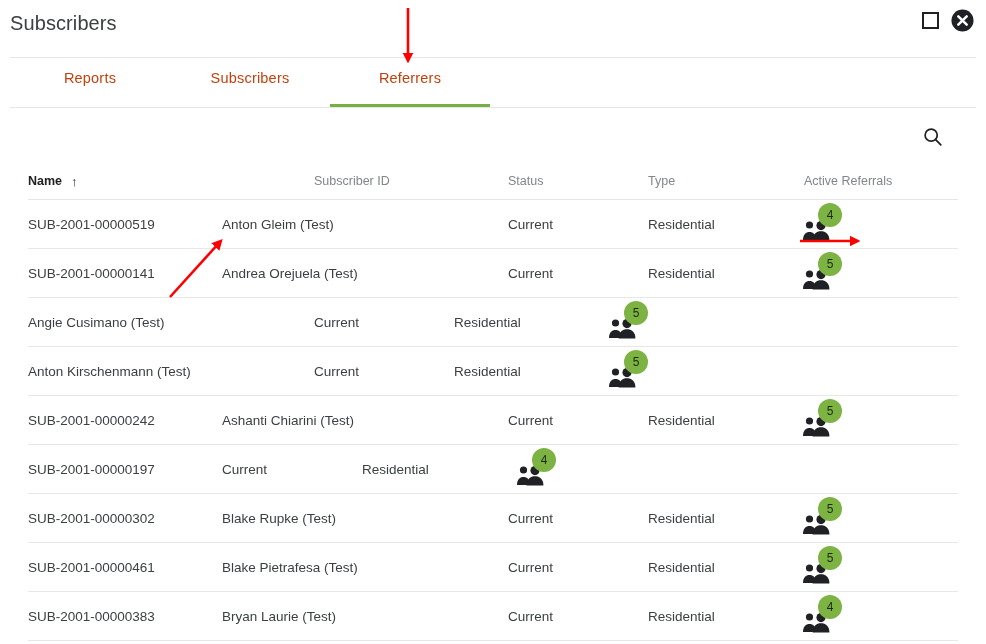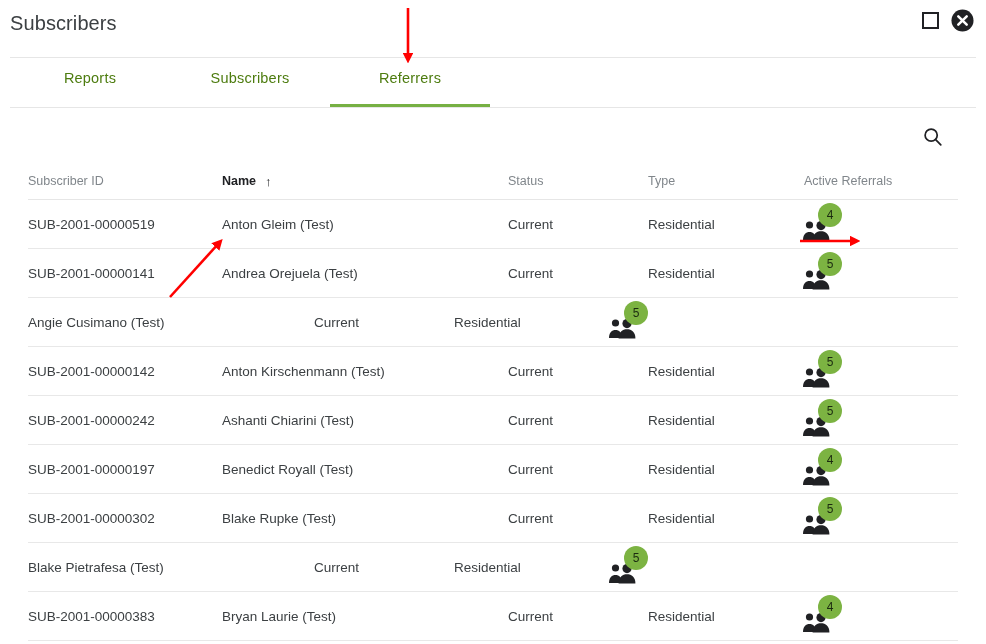--- a/index.html
+++ b/index.html
@@ -64,21 +64,21 @@
   }
   .tabs {
     display: flex;
     height: 100%;
     align-items: flex-start;
   }
   .tab {
     width: 160px;
     text-align: center;
     font-size: 14.5px;
-    color: #4d7c0f;
+    color: #c2410c;
     padding-top: 12px;
     height: 100%;
     box-sizing: border-box;
     position: relative;
     letter-spacing: 0.2px;
   }
   .tab.active .tab-underline {
     position: absolute;
     left: 0;
     right: 0;
@@ -219,25 +219,25 @@
 <div class="toolbar">
   <svg class="search-icon-btn" viewBox="0 0 24 24">
     <circle cx="10" cy="10" r="6.6" fill="none" stroke="#202124" stroke-width="1.9"></circle>
     <line x1="14.9" y1="14.9" x2="20.5" y2="20.5" stroke="#202124" stroke-width="1.9" stroke-linecap="round"></line>
   </svg>
 </div>
 
 <div class="table">
 
   <div class="table-head">
-    <div class="th c-id">Subscriber ID</div>
     <div class="th c-name th-sorted">
       <span>Name</span>
       <span class="sort-arrow">↑</span>
     </div>
+    <div class="th c-id">Subscriber ID</div>
     <div class="th c-status">Status</div>
     <div class="th c-type">Type</div>
     <div class="th c-ref head-ref">Active Referrals</div>
   </div>
 
   <div id="rows-container">
       <div class="row">
         <div class="c-id">SUB-2001-00000519</div>
         <div class="c-name">Anton Gleim (Test)</div>
         <div class="c-status">Current</div>
@@ -281,21 +281,20 @@
               <circle cx="7.5" cy="6" r="3.6" fill="#202124"></circle>
               <path d="M1 21 C1 15.4 4 13 7.5 13 C11 13 14 15.4 14 21 Z" fill="#202124"></path>
               <circle cx="19" cy="6.6" r="4.6" fill="#202124"></circle>
               <path d="M10.6 21.5 C10.6 14.8 14.4 12.2 19 12.2 C23.6 12.2 27.4 14.8 27.4 21.5 Z" fill="#202124"></path>
             </svg>
             <div class="ref-badge">5</div>
           </div>
         </div>
       </div>
       <div class="row">
-        <div class="c-id">SUB-2001-00000142</div>
         <div class="c-name">Anton Kirschenmann (Test)</div>
         <div class="c-status">Current</div>
         <div class="c-type">Residential</div>
         <div class="c-ref">
           <div class="ref-cell">
             <svg class="people-icon" width="30" height="22" viewBox="0 0 30 22">
               <circle cx="7.5" cy="6" r="3.6" fill="#202124"></circle>
               <path d="M1 21 C1 15.4 4 13 7.5 13 C11 13 14 15.4 14 21 Z" fill="#202124"></path>
               <circle cx="19" cy="6.6" r="4.6" fill="#202124"></circle>
               <path d="M10.6 21.5 C10.6 14.8 14.4 12.2 19 12.2 C23.6 12.2 27.4 14.8 27.4 21.5 Z" fill="#202124"></path>
@@ -316,21 +315,20 @@
               <path d="M1 21 C1 15.4 4 13 7.5 13 C11 13 14 15.4 14 21 Z" fill="#202124"></path>
               <circle cx="19" cy="6.6" r="4.6" fill="#202124"></circle>
               <path d="M10.6 21.5 C10.6 14.8 14.4 12.2 19 12.2 C23.6 12.2 27.4 14.8 27.4 21.5 Z" fill="#202124"></path>
             </svg>
             <div class="ref-badge">5</div>
           </div>
         </div>
       </div>
       <div class="row">
         <div class="c-id">SUB-2001-00000197</div>
-        <div class="c-name">Benedict Royall (Test)</div>
         <div class="c-status">Current</div>
         <div class="c-type">Residential</div>
         <div class="c-ref">
           <div class="ref-cell">
             <svg class="people-icon" width="30" height="22" viewBox="0 0 30 22">
               <circle cx="7.5" cy="6" r="3.6" fill="#202124"></circle>
               <path d="M1 21 C1 15.4 4 13 7.5 13 C11 13 14 15.4 14 21 Z" fill="#202124"></path>
               <circle cx="19" cy="6.6" r="4.6" fill="#202124"></circle>
               <path d="M10.6 21.5 C10.6 14.8 14.4 12.2 19 12.2 C23.6 12.2 27.4 14.8 27.4 21.5 Z" fill="#202124"></path>
             </svg>
@@ -349,20 +347,21 @@
               <circle cx="7.5" cy="6" r="3.6" fill="#202124"></circle>
               <path d="M1 21 C1 15.4 4 13 7.5 13 C11 13 14 15.4 14 21 Z" fill="#202124"></path>
               <circle cx="19" cy="6.6" r="4.6" fill="#202124"></circle>
               <path d="M10.6 21.5 C10.6 14.8 14.4 12.2 19 12.2 C23.6 12.2 27.4 14.8 27.4 21.5 Z" fill="#202124"></path>
             </svg>
             <div class="ref-badge">5</div>
           </div>
         </div>
       </div>
       <div class="row">
+        <div class="c-id">SUB-2001-00000461</div>
         <div class="c-name">Blake Pietrafesa (Test)</div>
         <div class="c-status">Current</div>
         <div class="c-type">Residential</div>
         <div class="c-ref">
           <div class="ref-cell">
             <svg class="people-icon" width="30" height="22" viewBox="0 0 30 22">
               <circle cx="7.5" cy="6" r="3.6" fill="#202124"></circle>
               <path d="M1 21 C1 15.4 4 13 7.5 13 C11 13 14 15.4 14 21 Z" fill="#202124"></path>
               <circle cx="19" cy="6.6" r="4.6" fill="#202124"></circle>
               <path d="M10.6 21.5 C10.6 14.8 14.4 12.2 19 12.2 C23.6 12.2 27.4 14.8 27.4 21.5 Z" fill="#202124"></path>

